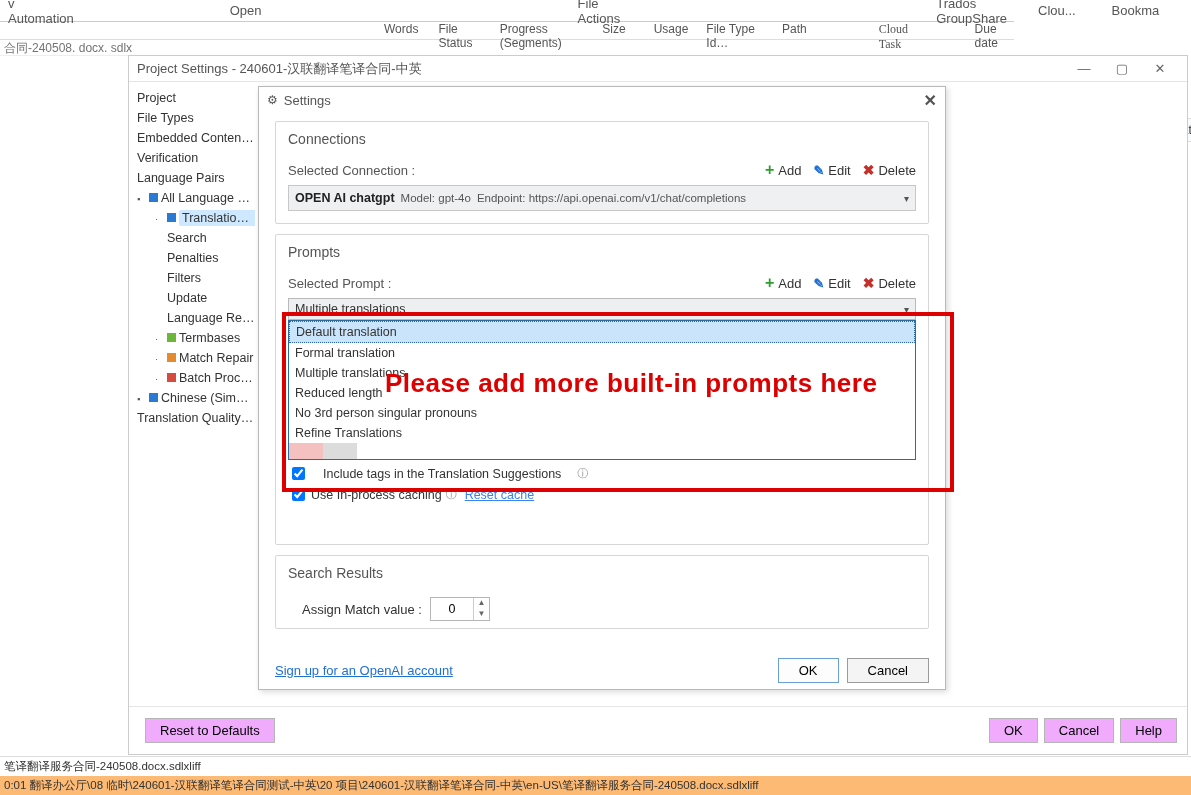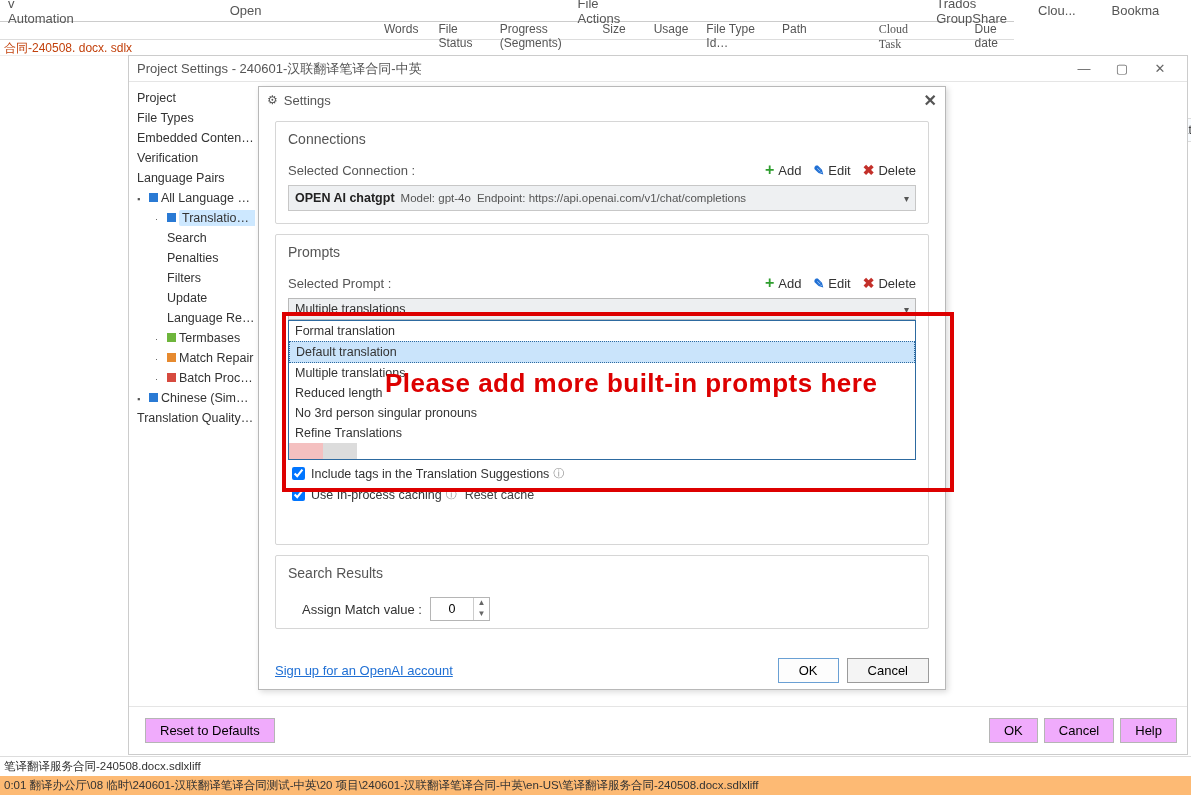--- a/index.html
+++ b/index.html
@@ -4,21 +4,21 @@
 <style>
   * { box-sizing: border-box; font-family: "Segoe UI", Tahoma, sans-serif; }
   body { margin:0; padding:0; width:1191px; height:795px; background:#fff; overflow:hidden; font-size:13px; color:#333;}
   .window-bg { position:relative; width:1014px; height:795px; }
   .top-menu { display:flex; height:22px; align-items:center; border-bottom:1px solid #ccc; font-size:13px; color:#555; }
   .top-menu span { padding:0 8px; }
   .tm1{margin-left:0;} .tm2{margin-left:140px;} .tm3{margin-left:300px;} .tm4{margin-left:300px;} .tm5{margin-left:15px;} .tm6{margin-left:20px;}
   .file-header { display:flex; height:18px; font-family:"Courier New",monospace; font-size:12px; color:#555; border-bottom:1px solid #ddd;}
   .file-header span { padding:0 4px;}
   .fh1{margin-left:380px;} .fh2{margin-left:12px;} .fh3{margin-left:12px;} .fh4{margin-left:12px;} .fh5{margin-left:20px;} .fh6{margin-left:10px;} .fh7{margin-left:14px;} .fh8{margin-left:64px;font-family:Liberation Serif, serif;} .fh9{margin-left:48px;}
-  .file-row { height:16px; font-size:12px; padding-left:4px; color:#c2410c; border-bottom:1px solid #eee;}
+  .file-row { height:16px; font-size:12px; padding-left:4px; color:#737373; border-bottom:1px solid #eee;}
 
   
   .bg-cols { position:absolute; left:940px; top:118px; display:flex; font-size:12px; color:#333;}
   .bg-cols .col { padding:4px 6px; border:1px solid #ddd; background:#f9fcff;}
   .bg-sel-row { position:absolute; left:940px; top:140px; width:210px; height:24px; background:#c7e3f9; border:1px solid #a7d0ec; display:flex; align-items:center; font-size:11px;}
   .bg-sel-row .cell { flex:1; text-align:center; color:#999;}
   .bg-row2 { position:absolute; left:940px; top:200px; width:210px; height:24px; display:flex; align-items:center; font-size:11px;}
   .bg-row2 .cell { flex:1; text-align:center; color:#bbb; border:1px solid #eee;}
 
   
@@ -64,21 +64,21 @@
   .drop-list { border:1px solid #2d6aa0; background:#fff; font-size:12.5px;}
   .drop-list .opt{ padding:3px 6px; }
   .drop-list .opt.highlight{ background:#cae4fb; border:1px dotted #2d6aa0; }
   .dd-footer { display:flex; }
   .dd-footer .sw{ width:34px; height:16px;}
   .dd-footer .sw.pink{background:#f4c0c0;} .dd-footer .sw.gray{background:#dcdcdc;}
 
   .chk-row { display:flex; align-items:center; font-size:12.5px; margin-top:2px;}
   .chk-row input{margin-right:6px;}
   .info-ic { font-size:11px; color:#8f8f8f; margin-left:4px;}
-  .link { color:#404040; cursor:default;}
+  .link { color:#3b82f6; text-decoration:underline; cursor:default;}
 
   .spin { display:inline-flex; border:1px solid #b5b5b5; height:24px;}
   .spin input{ width:42px; border:none; text-align:center; font-size:12.5px;}
   .spin .arrows{ width:16px; display:flex; flex-direction:column; border-left:1px solid #ccc;}
   .spin .arrows span{flex:1; font-size:8px; text-align:center; color:#666;}
 
   .set-footer { height:38px; display:flex; align-items:center; padding:0 16px;}
   .set-footer .signup{ color:#1f6fd4; text-decoration:underline;}
   .set-footer .spacer{flex:1;}
   .dlg-btn { border:1px solid #9b9b9b; padding:4px 20px; background:#f4f4f4; margin-left:8px; font-size:13px; cursor:default;}
@@ -227,33 +227,33 @@
           <span class="act">
               <span class="ic del">✖</span>
               <span>Delete</span>
             </span>
         </div>
         <div class="prompt-combo">
           <span>Multiple translations</span>
           <span class="caret">▾</span>
         </div>
         <div class="drop-list">
+          <div class="opt highlight">Default translation</div>
           <div class="opt">Formal translation</div>
-          <div class="opt highlight">Default translation</div>
           <div class="opt">Multiple translations</div>
           <div class="opt">Reduced length</div>
           <div class="opt">No 3rd person singular pronouns</div>
           <div class="opt">Refine Translations</div>
           <div class="dd-footer">
             <div class="sw pink"></div>
             <div class="sw gray"></div>
             <div class="sw" style="background:#fff;"></div>
           </div>
         </div>
-        <div class="chk-row" style="margin-top:4px;">
+        <div class="chk-row" style="margin-top:4px;gap:12px;">
           <input type="checkbox" checked="" style="">
           <span>Include tags in the Translation Suggestions</span>
           <span class="info-ic">ⓘ</span>
         </div>
         <div class="chk-row">
           <input type="checkbox" checked="" style="">
           <span>Use In-process caching</span>
           <span class="info-ic">ⓘ</span>
           <span style="width:8px"></span>
           <span class="link">Reset cache</span>

